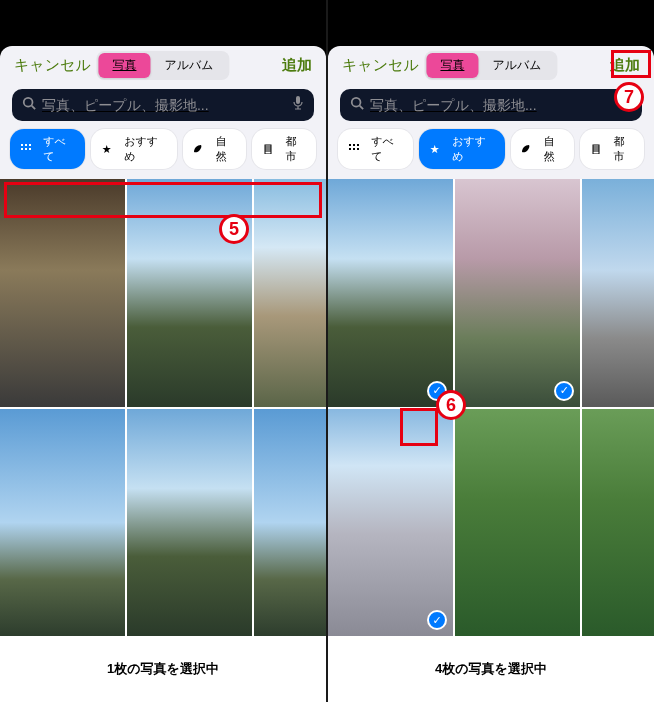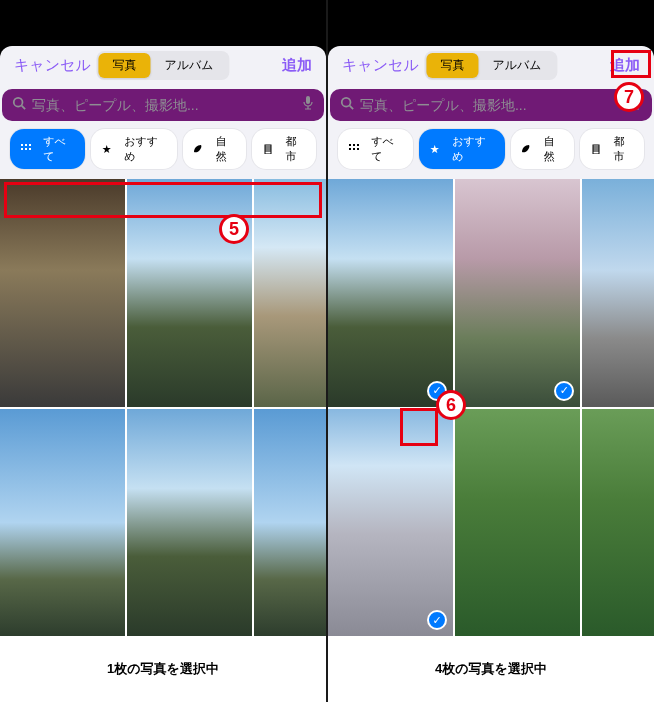--- a/index.html
+++ b/index.html
@@ -30,21 +30,21 @@
   flex-direction: column;
 }
 .header {
   display: flex;
   align-items: center;
   justify-content: space-between;
   padding: 10px 14px;
   position: relative;
 }
 .cancel, .add {
-  color: #8b5cf6;
+  color: #4d7c0f;
   font-size: 15px;
   cursor: pointer;
 }
 .add { font-weight: 700; }
 .seg {
   position: absolute;
   left: 50%;
   transform: translateX(-50%);
   display: flex;
   background: #e5e5ea;
@@ -52,31 +52,33 @@
   padding: 2px;
 }
 .seg-item {
   padding: 4px 14px;
   font-size: 12px;
   color: #000;
   border-radius: 6px;
   cursor: pointer;
 }
 .seg-item.active {
-  background: #eab308;
+  background: #ec4899;
   box-shadow: 0 1px 2px rgba(0,0,0,0.1);
+  text-decoration: underline;
 }
 .search {
-  margin: 4px 2px 8px;
-  background: #701a75;
+  margin: 4px 12px 8px;
+  background: #0f172a;
   border-radius: 10px;
   display: flex;
   align-items: center;
   padding: 6px 10px;
   gap: 6px;
+  text-decoration: underline;
 }
 .search-icon, .mic-icon {
   color: #8e8e93;
 }
 .search-input {
   flex: 1;
   border: none;
   background: transparent;
   font-size: 14px;
   color: #8e8e93;

